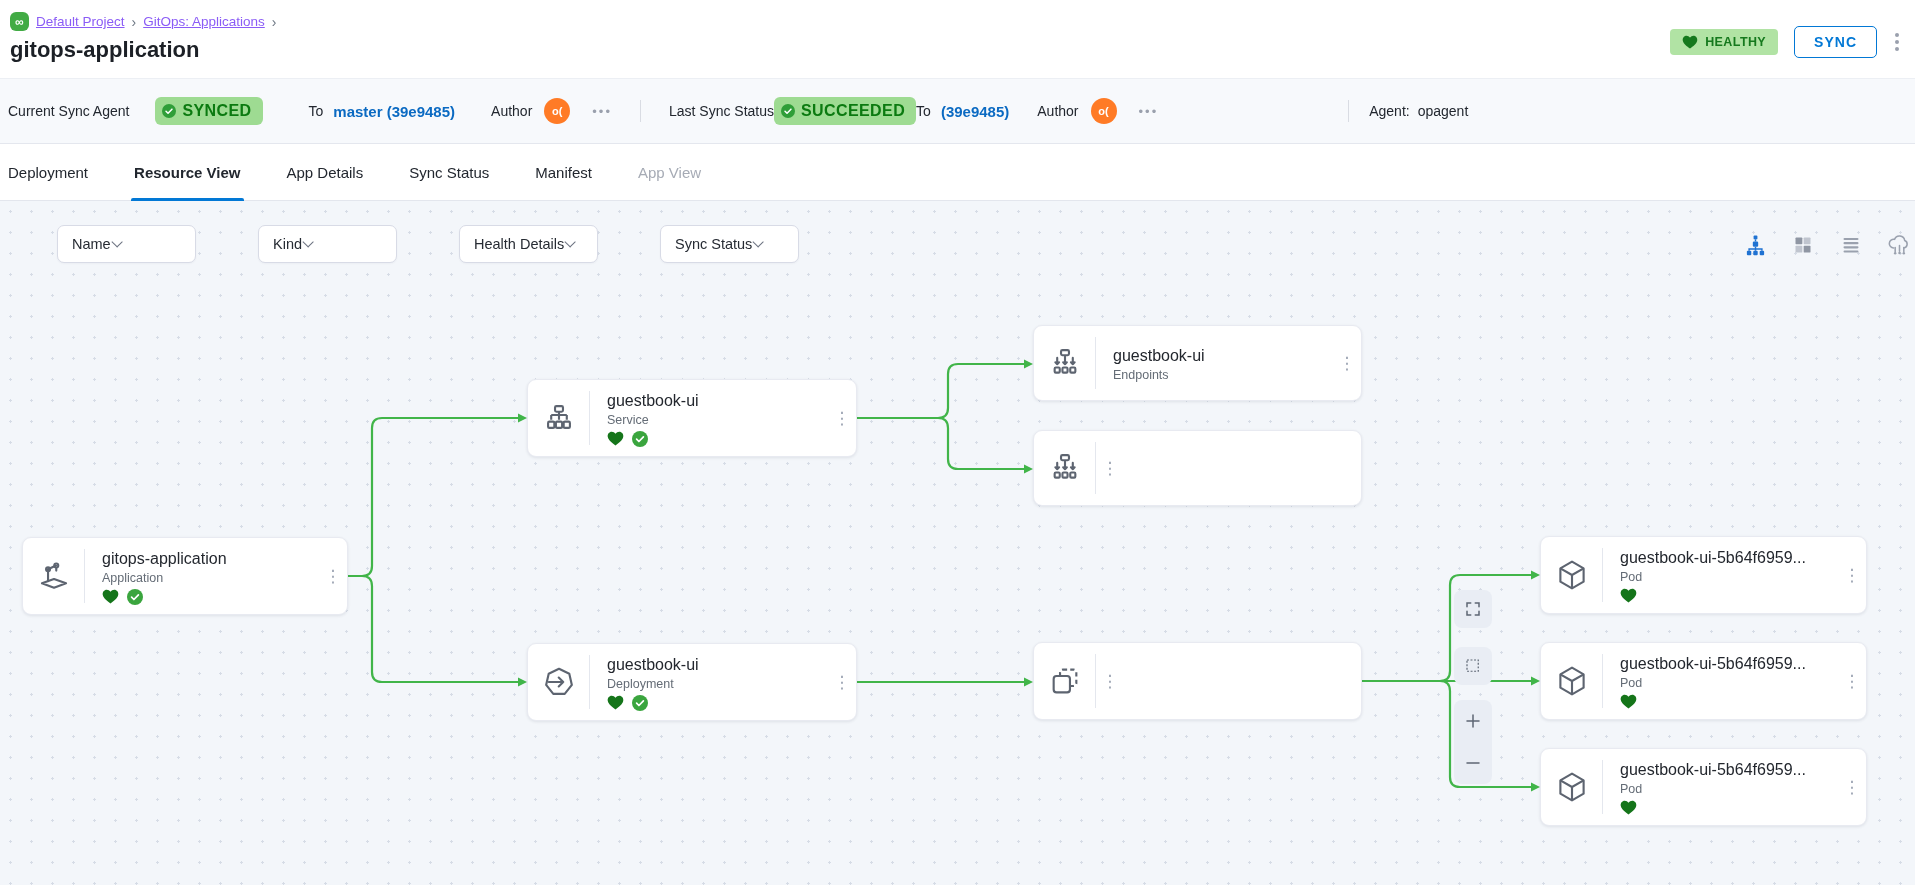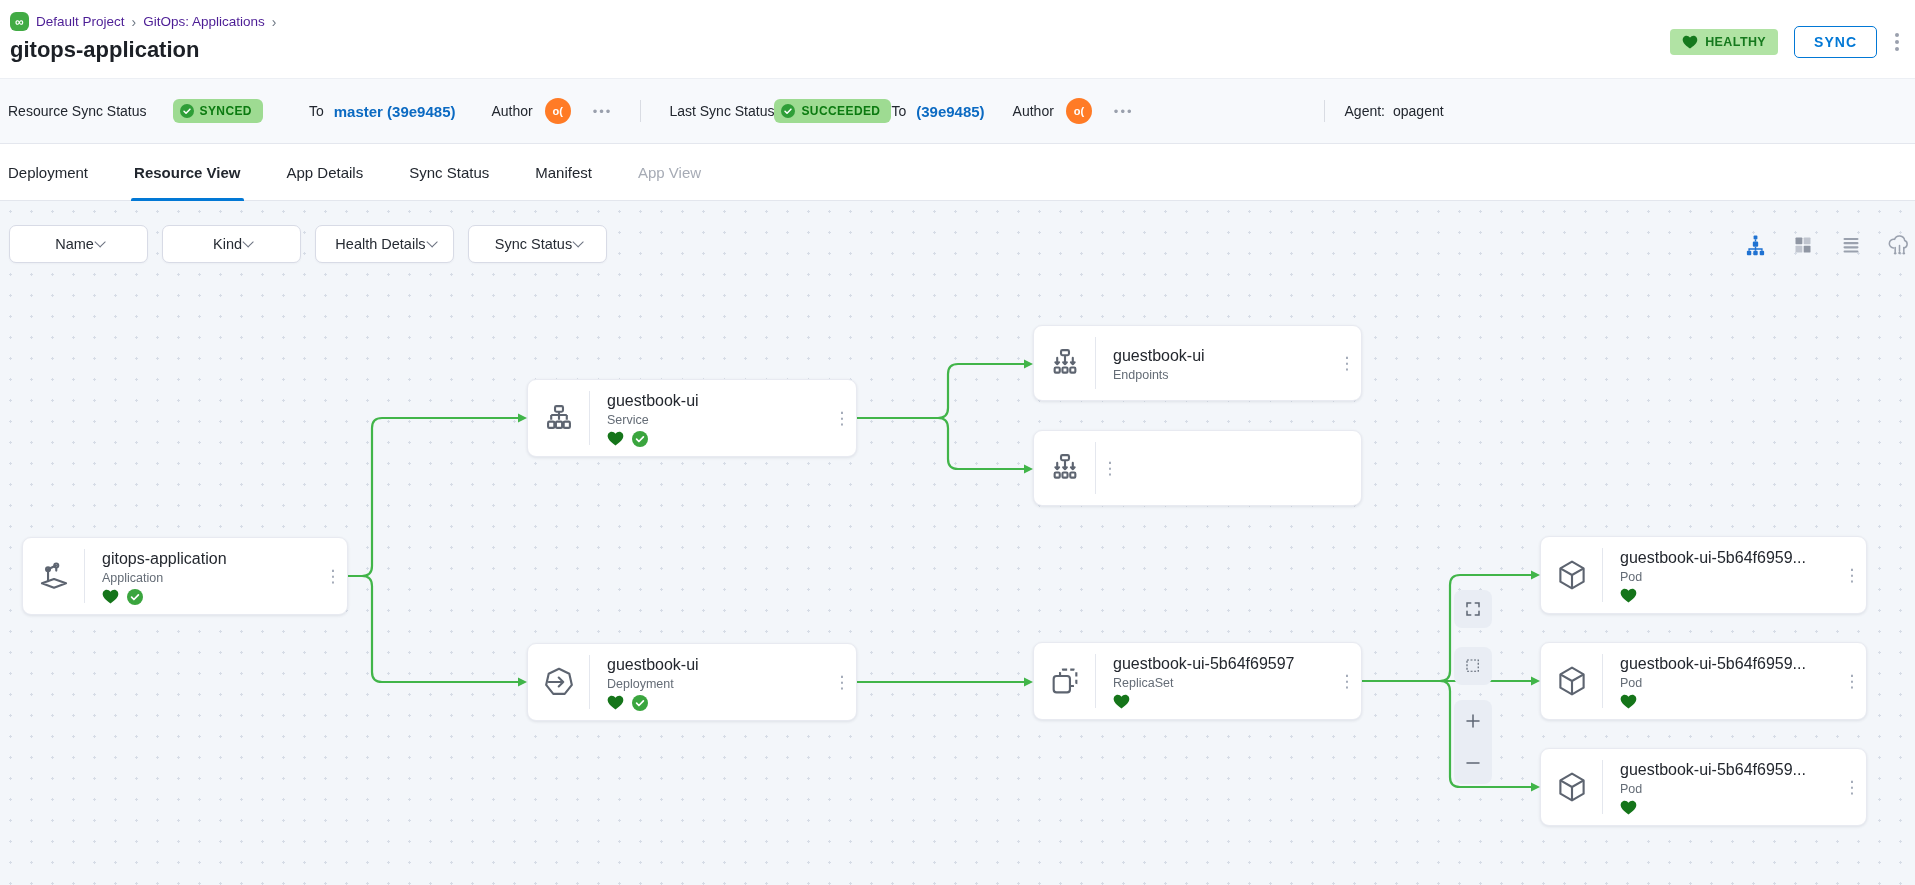--- a/index.html
+++ b/index.html
@@ -4,38 +4,38 @@
 <style>
   * { margin:0; padding:0; box-sizing:border-box; }
   html,body { width:1915px; height:885px; overflow:hidden;
     font-family:"Liberation Sans", sans-serif; background:#fff; color:#22272f; }
 
   
   .header { position:relative; height:78px; background:#fff; padding:12px 0 0 10px; }
   .breadcrumb { display:flex; align-items:center; gap:7px; font-size:13.5px; }
   .logo { width:19px; height:19px; border-radius:6px; background:#42ab45; color:#fff;
     display:flex; align-items:center; justify-content:center; font-size:12px; font-weight:bold; }
-  .crumb { color:#4c1d95; cursor:pointer; }
+  .crumb { color:#8b5cf6; cursor:pointer;text-decoration:underline; }
   .crumb-sep { color:#6c7683; font-size:14px; }
   .page-title { margin-top:6px; font-size:22px; font-weight:700; color:#1c2026; }
   .header-right { position:absolute; top:26px; right:14px; display:flex; align-items:center; gap:16px;padding-left:8px; }
   .health-badge { background:#b1e3a4; color:#15791d; font-weight:700; font-size:12.5px;
     letter-spacing:.4px; border-radius:4px; padding:6px 12px; display:flex; align-items:center; gap:7px; }
   .sync-btn { background:#fff; border:1.5px solid #0278d5; color:#0278d5; font-weight:700;
     font-size:14px; letter-spacing:1px; border-radius:5px; padding:7px 19px; cursor:pointer;
     font-family:"Liberation Sans", sans-serif; }
   .vdots { display:flex; flex-direction:column; gap:3px; cursor:pointer; padding:2px; }
   .vdots i { width:4px; height:4px; border-radius:50%; background:#9aa0ad; }
 
   
   .syncbar { height:66px; background:#f7f9fc; border-top:1px solid #eceff4;
     border-bottom:1px solid #e4e7ee; display:flex; align-items:center; padding-left:8px;
     font-size:14px; color:#22272f; }
   .badge-pill { display:inline-flex; align-items:center; gap:6px; background:#9edb92;
-    border-radius:6px; padding:5px 11px 5px 7px; color:#0b7a10; font-weight:700; font-size:12px;
+    border-radius:6px; padding:5px 11px 5px 7px; color:#0b7a10; font-weight:700; font-size:16px;
     letter-spacing:.4px; }
   .target-link { color:#0b6ac2; font-weight:700; font-size:15px; cursor:pointer; }
   .avatar { width:26px; height:26px; border-radius:50%; background:#ff7b26; color:#fff;
     font-size:11px; font-weight:700; display:inline-flex; align-items:center; justify-content:center; }
   .hdots { color:#9aa0ad; font-size:13px; letter-spacing:2px; cursor:pointer; }
   .vdiv { width:1px; height:22px; background:#d9dce3; }
   .ml26{margin-left:26px} .ml46{margin-left:46px} .ml10{margin-left:10px} .ml36{margin-left:36px}
   .ml12{margin-left:12px} .ml22{margin-left:22px} .ml28{margin-left:28px} .ml16{margin-left:0}
   .ml190{margin-left:190px} .mr28{margin-right:28px} .mr20{margin-right:20px} .ml8{margin-left:8px}
 
@@ -47,22 +47,22 @@
   .tab.active::after { content:""; position:absolute; left:-3px; right:-3px; bottom:-1px;
     height:3px; background:#0278d5; border-radius:2px 2px 0 0; }
   .tab.disabled { color:#a6abb5; }
 
   
   .canvas { position:relative; width:1915px; height:684px; background:#f3f6fa;
     background-image:radial-gradient(circle, #d6dce6 1.1px, transparent 1.3px);
     background-size:21px 21px; }
   .filter-row { position:absolute; top:24px; left:9px; display:flex; gap:14px; }
   .filter { width:139px; height:38px; background:#fff; border:1px solid #d8dbe6; border-radius:7px;
-    display:flex; align-items:center; justify-content:center; padding:2px 14px; font-size:14.5px;
-    color:#262b33; cursor:pointer; box-shadow:0 1px 2px rgba(40,50,70,.04); }
+    display:flex; align-items:center; justify-content:flex-start; padding:2px 14px; font-size:14.5px;
+    color:#262b33; cursor:pointer; box-shadow:0 1px 2px rgba(40,50,70,.04);margin-left:48px; }
   .chev { width:8px; height:8px; border-right:1.6px solid #6b7280; border-bottom:1.6px solid #6b7280;
     transform:rotate(45deg) translateY(-3px); }
   .view-toggles { position:absolute; top:30px; right:2px; display:flex; gap:20px; align-items:center; }
   .vt { width:28px; height:28px; display:flex; align-items:center; justify-content:center; cursor:pointer; }
 
   .edges { position:absolute; left:0; top:0; }
 
   
   .node { position:absolute; width:328px; height:78px; background:#fff; border:1px solid #e8eaf1;
     border-radius:9px; box-shadow:0 1px 3px rgba(40,50,70,.10); display:flex; cursor:pointer; }
@@ -103,21 +103,21 @@
     <button class="sync-btn">SYNC</button>
     <div class="vdots">
         <i></i>
         <i></i>
         <i></i>
       </div>
   </div>
 </div>
 
 <div class="syncbar">
-  <span>Resource Sync Status</span>
+  <span>Current Sync Agent</span>
   <span class="badge-pill ml26">
     <svg width="14" height="14" viewBox="0 0 16 16">
         <circle cx="8" cy="8" r="8" fill="#2f9e38"></circle>
         <path d="M4.6 8.2l2.3 2.3 4.5-4.6" stroke="#fff" stroke-width="1.7" fill="none" stroke-linecap="round" stroke-linejoin="round"></path>
       </svg>
     <span>SYNCED</span>
   </span>
   <span class="ml46">To</span>
   <span class="target-link ml10">master (39e9485)</span>
   <span class="ml36">Author</span>
@@ -341,29 +341,20 @@
     <div class="node-menu">⋮</div>
   </div>
 
   <div class="node" style="left:1033px;top:441px;width:329px">
     <div class="node-icon">
       <svg width="34" height="34" viewBox="0 0 24 24" fill="none" stroke="#5d6470" stroke-width="1.5">
           <rect x="8.5" y="4" width="11.5" height="11.5" rx="2" stroke-dasharray="3 2.2"></rect>
           <rect x="4" y="8.5" width="11.5" height="11.5" rx="2" fill="#fff"></rect>
         </svg>
     </div>
-    <div class="node-body">
-      <div class="node-title">guestbook-ui-5b64f69597</div>
-      <div class="node-kind">ReplicaSet</div>
-      <div class="node-status">
-        <svg width="17" height="15" viewBox="0 0 24 22">
-            <path fill="#15751a" d="M12 21.2C7.2 17.9 1.6 13.4.7 8.9-.2 4.5 2.8 1 6.5 1c2.2 0 4.2 1.2 5.5 3C13.3 2.2 15.3 1 17.5 1c3.7 0 6.7 3.5 5.8 7.9-.9 4.5-6.5 9-11.3 12.3z"></path>
-          </svg>
-      </div>
-    </div>
     <div class="node-menu">⋮</div>
   </div>
 
   <div class="node" style="left:1540px;top:335px;width:327px">
     <div class="node-icon">
       <svg width="34" height="34" viewBox="0 0 24 24" fill="none" stroke="#5d6470" stroke-width="1.5" stroke-linejoin="round">
           <path d="M12 2.6l8.2 4.7v9.4L12 21.4l-8.2-4.7V7.3z"></path>
           <path d="M3.8 7.3 12 12l8.2-4.7M12 12v9.4"></path>
         </svg>
     </div>

